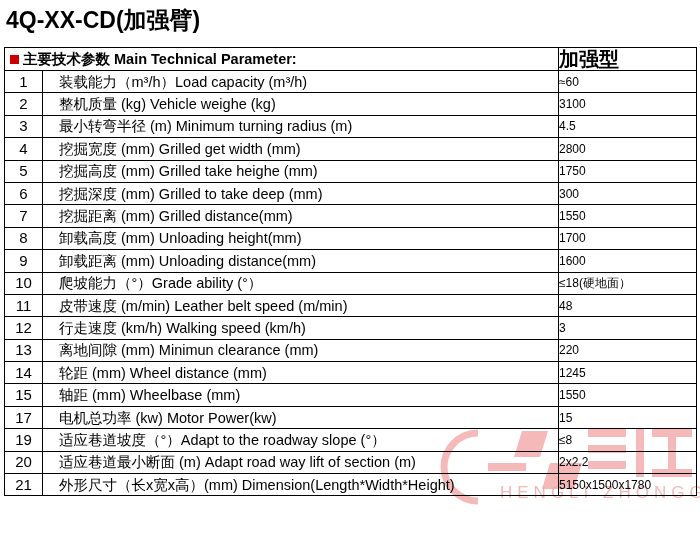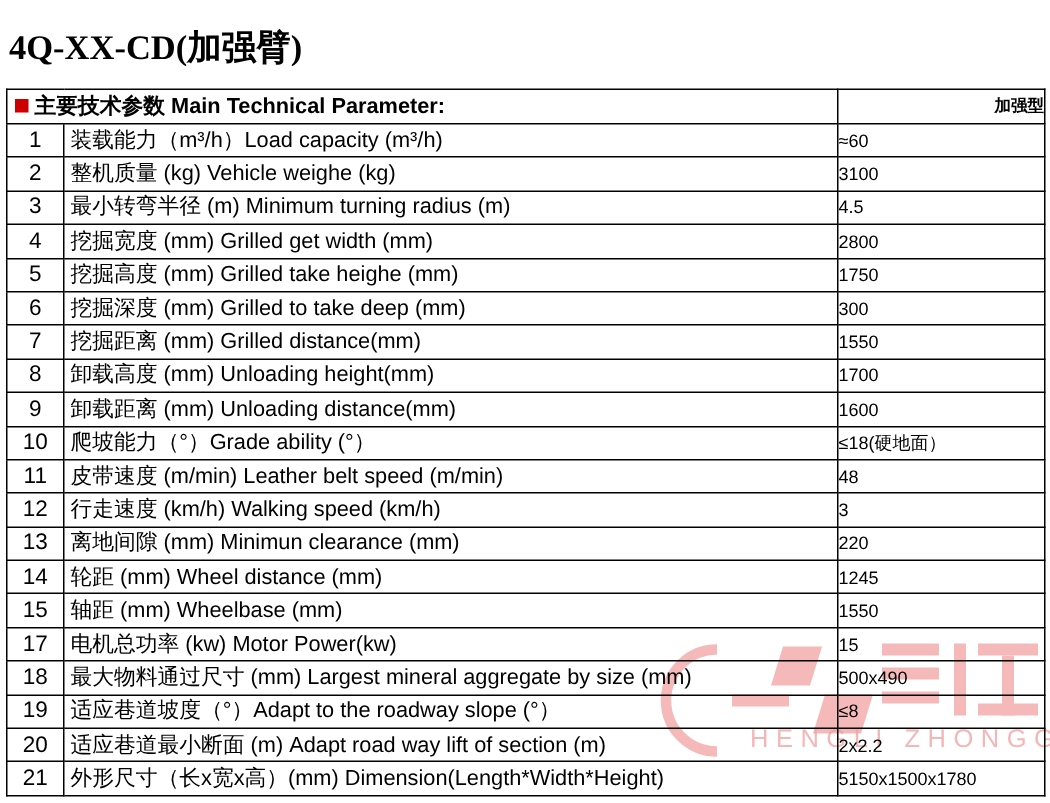--- a/index.html
+++ b/index.html
@@ -19,24 +19,23 @@
     position: relative;
     width: 700px;
     height: 535px;
     box-sizing: border-box;
     padding: 6px 4px 0 4px;
   }
   #title {
     font-size: 23px;
     font-weight: bold;
     letter-spacing: 0px;
-    margin: 12px 0 6px 2px;
+    margin: 0 0 6px 2px;
     line-height: 28px;
     white-space: nowrap;
-    font-family: Liberation Serif, serif;
   }
   table {
     border-collapse: collapse;
     width: 692px;
     table-layout: fixed;
     position: relative;
     z-index: 2;
     background: transparent;
     margin-top: 13px;
   }
@@ -51,42 +50,42 @@
     line-height: 20px;
     vertical-align: middle;
     background: transparent;
   }
   td.num {
     text-align: center;
     font-size: 15px;
   }
   td.name {
     text-align: left;
-    padding-left: 4px;
+    padding-left: 16px;
     font-size: 14.5px;
     white-space: nowrap;
     overflow: hidden;
   }
   td.val {
     text-align: left;
     font-size: 12px;
     white-space: nowrap;
   }
   tr.header td {
     font-weight: bold;
     height: 22px;
   }
   tr.header td.head-left {
     text-align: left;
     padding-left: 5px;
     font-size: 14.5px;
   }
   tr.header td.head-right {
-    text-align: right;
-    font-size: 11px;
+    text-align: left;
+    font-size: 20px;
   }
   .sq {
     display: inline-block;
     width: 9px;
     height: 9px;
     background: #cc0000;
     margin-right: 4px;
     position: relative;
     top: 0px;
   }
@@ -226,25 +225,20 @@
           <td class="num">15</td>
           <td class="name">轴距 (mm) Wheelbase (mm)</td>
           <td class="val">1550</td>
         </tr>
         <tr>
           <td class="num">17</td>
           <td class="name">电机总功率 (kw) Motor Power(kw)</td>
           <td class="val">15</td>
         </tr>
         <tr>
-          <td class="num">18</td>
-          <td class="name">最大物料通过尺寸 (mm) Largest mineral aggregate by size (mm)</td>
-          <td class="val">500x490</td>
-        </tr>
-        <tr>
           <td class="num">19</td>
           <td class="name">适应巷道坡度（°）Adapt to the roadway slope (°）</td>
           <td class="val">≤8</td>
         </tr>
         <tr>
           <td class="num">20</td>
           <td class="name">适应巷道最小断面 (m) Adapt road way lift of section (m)</td>
           <td class="val">2x2.2</td>
         </tr>
         <tr>

